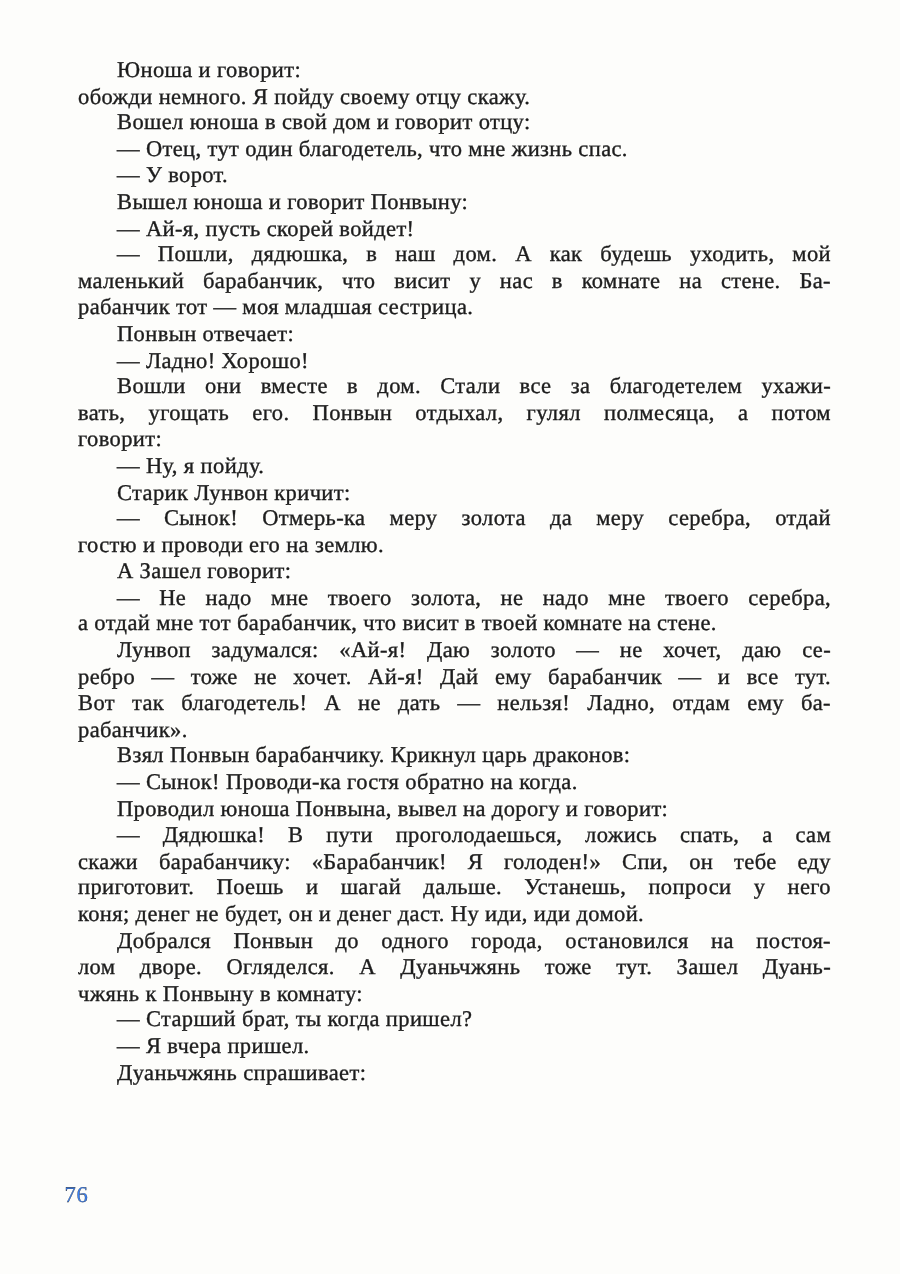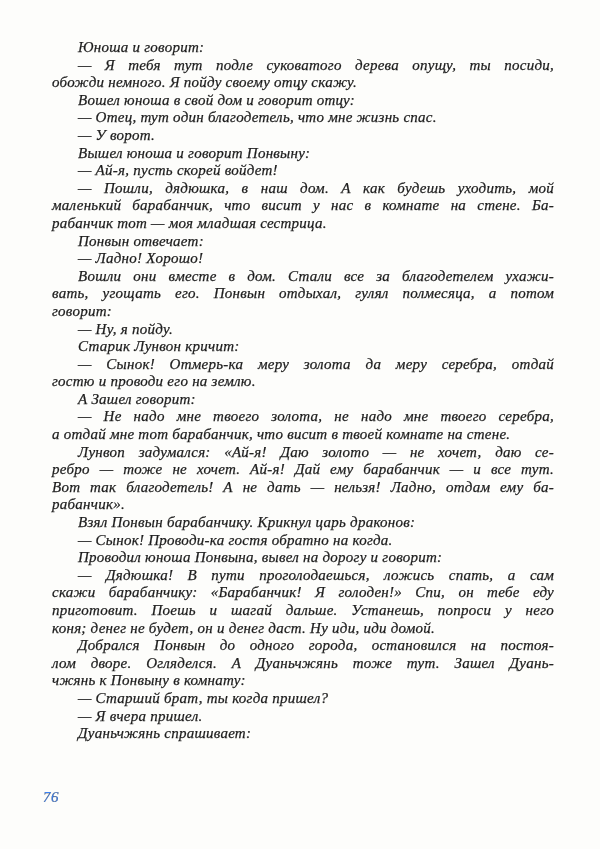--- a/index.html
+++ b/index.html
@@ -7,21 +7,20 @@
     padding: 0;
     background: #ffffff;
   }
   .page {
     position: relative;
     width: 600px;
     height: 849px;
     background: #fdfdfb;
     overflow: hidden;
     font-family: "Liberation Serif", "DejaVu Serif", serif;
-    font-style: italic;
   }
   .text-block {
     position: absolute;
     left: 52px;
     top: 39px;
     width: 502px;
     font-size: 15px;
     line-height: 17.6px;
     color: #1d1d1d;
     letter-spacing: 0.25px;
@@ -49,21 +48,20 @@
     text-align: center;
     -webkit-text-stroke: 0.2px #262626;
   }
 </style>
 </head>
 <body>
 
 <div class="page">
   <div class="text-block">
       <div class="line indent last">Юноша и говорит:</div>
-      <div class="line indent">— Я тебя тут подле суковатого дерева опущу, ты посиди,</div>
       <div class="line last">обожди немного. Я пойду своему отцу скажу.</div>
       <div class="line indent last">Вошел юноша в свой дом и говорит отцу:</div>
       <div class="line indent last">— Отец, тут один благодетель, что мне жизнь спас.</div>
       <div class="line indent last">— У ворот.</div>
       <div class="line indent last">Вышел юноша и говорит Понвыну:</div>
       <div class="line indent last">— Ай-я, пусть скорей войдет!</div>
       <div class="line indent">— Пошли, дядюшка, в наш дом. А как будешь уходить, мой</div>
       <div class="line">маленький барабанчик, что висит у нас в комнате на стене. Ба-</div>
       <div class="line last">рабанчик тот — моя младшая сестрица.</div>
       <div class="line indent last">Понвын отвечает:</div>

